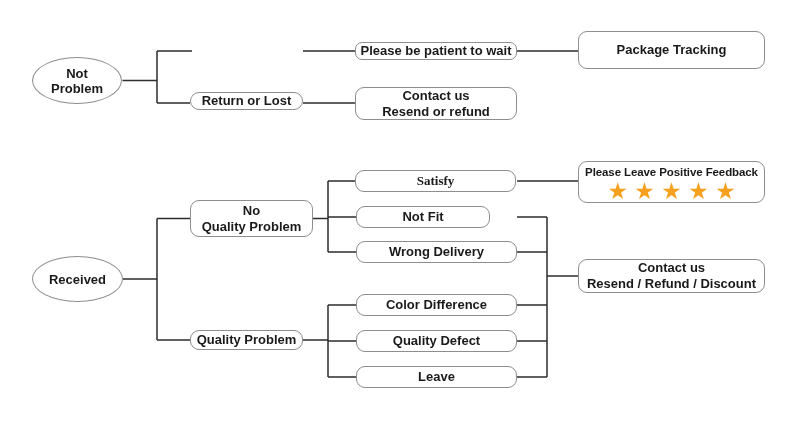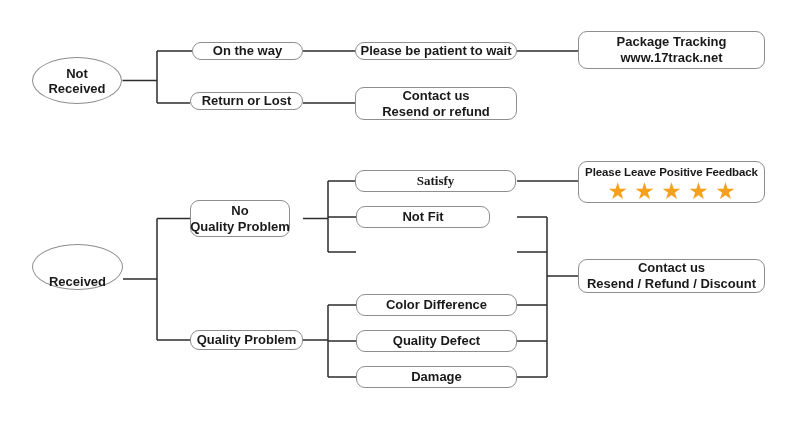--- a/index.html
+++ b/index.html
@@ -65,82 +65,81 @@
     <path d="M303 51 H355 M517 51 H578"></path>
     <path d="M303 103 H355"></path>
     <path d="M123 279 H157 M157 218.5 V340 M157 218.5 H190 M157 340 H190"></path>
     <path d="M303 218.5 H328 M328 181 V252 M328 181 H356 M328 217 H356 M328 252 H356"></path>
     <path d="M303 340 H328 M328 305 V377 M328 305 H356 M328 341 H356 M328 377 H356"></path>
     <path d="M517 181 H578"></path>
     <path d="M517 217 H547 M517 252 H547 M517 305 H547 M517 341 H547 M517 377 H547 M547 217 V377 M547 276 H578"></path>
   </svg>
 
   <div class="ellipse" style="left:32px; top:57px; width:90px; height:47px;">
-    <span class="wrap">Not Received</span>
+    <span class="wrap">Not Problem</span>
   </div>
 
-  <div class="node" style="left:192px; top:42px; width:111px; height:18px;">
-    <span>On the way</span>
-  </div>
 
-  <div class="node" style="left:355px; top:42px; width:162px; height:18px;">
+  <div class="node" style="left:355px; top:42px; width:162px; height:18px;border-radius:7px;">
     <span>Please be patient to wait</span>
   </div>
 
   <div class="node" style="left:578px; top:31px; width:187px; height:38px;align-items:center;">
     <span>Package Tracking</span>
-    <span>www.17track.net</span>
   </div>
 
   <div class="node" style="left:190px; top:92px; width:113px; height:18px;">
     <span>Return or Lost</span>
   </div>
 
   <div class="node" style="left:355px; top:87px; width:162px; height:33px;">
     <span>Contact us</span>
     <span>Resend or refund</span>
   </div>
 
-  <div class="ellipse" style="left:32px; top:244px; width:91px; height:46px;align-items:flex-end;">
+  <div class="ellipse" style="left:32px; top:256px; width:91px; height:46px;">
     <span class="wrap">Received</span>
   </div>
 
-  <div class="node" style="left:190px; top:200px; width:100px; height:37px;">
+  <div class="node" style="left:190px; top:200px; width:123px; height:37px;">
     <span>No</span>
     <span>Quality Problem</span>
   </div>
 
   <div class="node" style="left:355px; top:170px; width:161px; height:22px;font-family:Liberation Serif, serif;">
     <span>Satisfy</span>
   </div>
 
   <div class="node" style="left:578px; top:161px; width:187px; height:42px;">
     <span class="feedback-label">Please Leave Positive Feedback</span>
     <span class="stars">★★★★★</span>
   </div>
 
   <div class="node" style="left:356px; top:206px; width:134px; height:22px;">
     <span>Not Fit</span>
   </div>
 
+  <div class="node" style="left:356px; top:241px; width:161px; height:22px;">
+    <span>Wrong Delivery</span>
+  </div>
 
   <div class="node" style="left:190px; top:330px; width:113px; height:20px;">
     <span>Quality Problem</span>
   </div>
 
   <div class="node" style="left:356px; top:294px; width:161px; height:22px;text-align:center;">
     <span>Color Difference</span>
   </div>
 
   <div class="node" style="left:356px; top:330px; width:161px; height:22px;">
     <span>Quality Defect</span>
   </div>
 
   <div class="node" style="left:356px; top:366px; width:161px; height:22px;">
-    <span>Damage</span>
+    <span>Leave</span>
   </div>
 
   <div class="node" style="left:578px; top:259px; width:187px; height:34px;">
     <span>Contact us</span>
     <span>Resend / Refund / Discount</span>
   </div>
 
 </div>
 
 </body></html>

